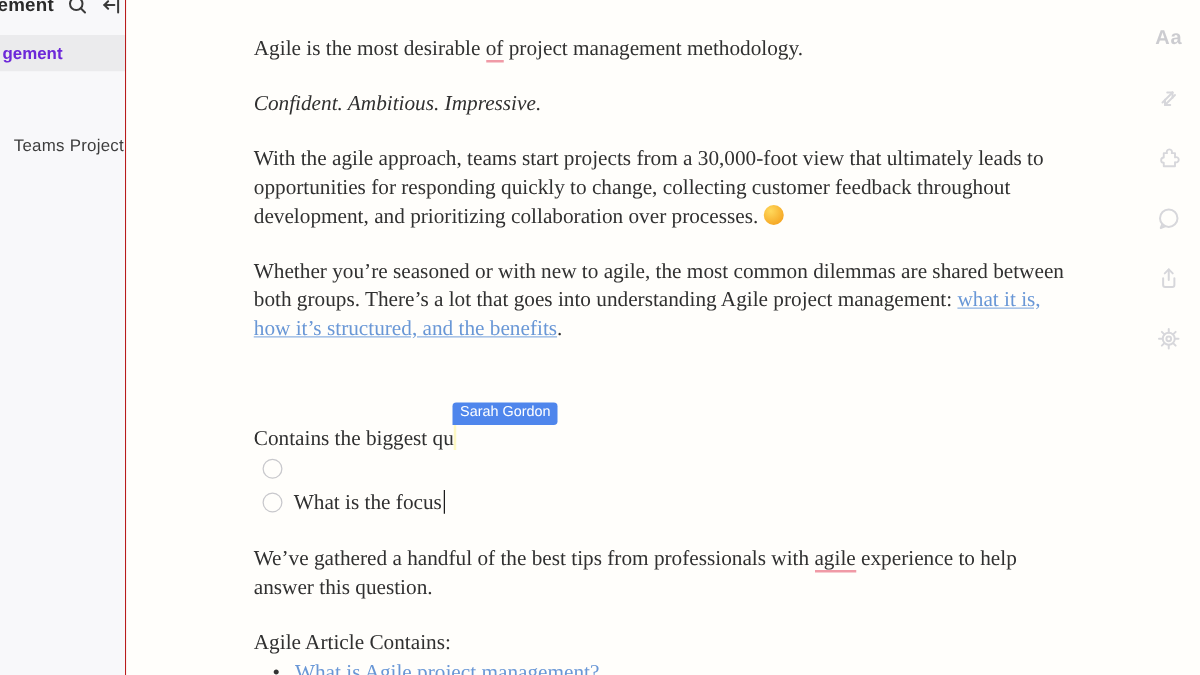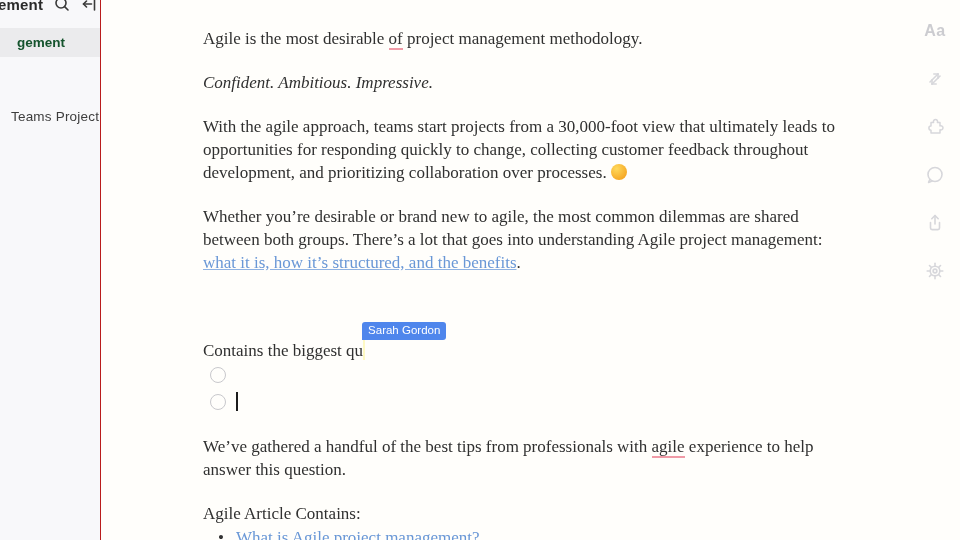--- a/index.html
+++ b/index.html
@@ -5,21 +5,21 @@
   * { margin:0; padding:0; box-sizing:border-box; }
   html,body { width:960px; height:540px; overflow:hidden; background:#fff; }
   .app { display:flex; width:960px; height:540px; font-family:"Liberation Sans",sans-serif; position:relative; }
 
   
   .sidebar { width:101px; flex-shrink:0; background:#f8f8fa; border-right:1px solid #b91c1c; position:relative; }
   .sidebar-header { position:absolute; top:-8px; left:-2px; height:24px; display:flex; align-items:center; gap:11px; }
   .sidebar-title { font-size:15px; font-weight:600; color:#2a2a2a; letter-spacing:.2px; white-space:nowrap; }
   .sb-icon { width:16px; height:16px; display:block; }
   .sidebar-item-active { position:absolute; top:28px; left:0; right:0; height:29px; background:#ebebed;
-      display:flex; align-items:center; padding-left:17px; font-size:13.5px; font-weight:700; color:#14532d; white-space:nowrap; overflow:hidden; }
+      display:flex; align-items:center; padding-left:2px; font-size:13.5px; font-weight:700; color:#6d28d9; white-space:nowrap; overflow:hidden; }
   .sidebar-item { position:absolute; top:104px; left:0; right:0; height:20px; display:flex; align-items:flex-end;
       padding-left:11px; font-size:13.5px; color:#3d3d3d; white-space:nowrap; overflow:hidden; letter-spacing:.2px; }
 
   
   .main { flex:1; background:#fffefb; position:relative; overflow:hidden; }
   .doc { margin-left:102px; width:649px; padding-top:27px; font-family:"Liberation Serif",serif;
       font-size:17px; line-height:23px; color:#303030; }
   .para { margin:0 0 21px; }
   .para.empty { height:23px; }
   .italic { font-style:italic; }
@@ -86,33 +86,33 @@
 
   <div class="main">
     <div class="doc">
 
       <p class="para"><span>Agile is the most desirable </span><span class="misspell">of</span><span> project management methodology.</span></p>
 
       <p class="para italic">Confident. Ambitious. Impressive.</p>
 
       <p class="para"><span>With the agile approach, teams start projects from a 30,000-foot view that ultimately leads to opportunities for responding quickly to change, collecting customer feedback throughout development, and prioritizing collaboration over processes. </span><span class="emoji-blob">🤩</span></p>
 
-      <p class="para"><span>Whether you’re desirable or brand new to agile, the most common dilemmas are shared between both groups. There’s a lot that goes into understanding Agile project management: </span><a class="doclink">what it is, how it’s structured, and the benefits</a><span>.</span></p>
+      <p class="para"><span>Whether you’re seasoned or with new to agile, the most common dilemmas are shared between both groups. There’s a lot that goes into understanding Agile project management: </span><a class="doclink">what it is, how it’s structured, and the benefits</a><span>.</span></p>
 
       <p class="para empty"></p>
 
       <p class="para p-cursorline"><span>Contains the biggest qu</span><span class="collab-caret"><span class="collab-badge">Sarah Gordon</span></span></p>
 
       <div class="todo-list">
         <div class="todo-item">
           <span class="todo-circle"></span>
         </div>
         <div class="todo-item">
           <span class="todo-circle"></span>
-          <span><span class="type-caret"></span></span>
+          <span><span>What is the focus</span><span class="type-caret"></span></span>
         </div>
       </div>
 
       <p class="para"><span>We’ve gathered a handful of the best tips from professionals with </span><span class="misspell">agile</span><span> experience to help answer this question.</span></p>
 
       <p class="para p-heading">Agile Article Contains:</p>
 
       <div class="toc-item">
         <span class="toc-bullet">•</span>
         <a class="doclink">What is Agile project management?</a>

